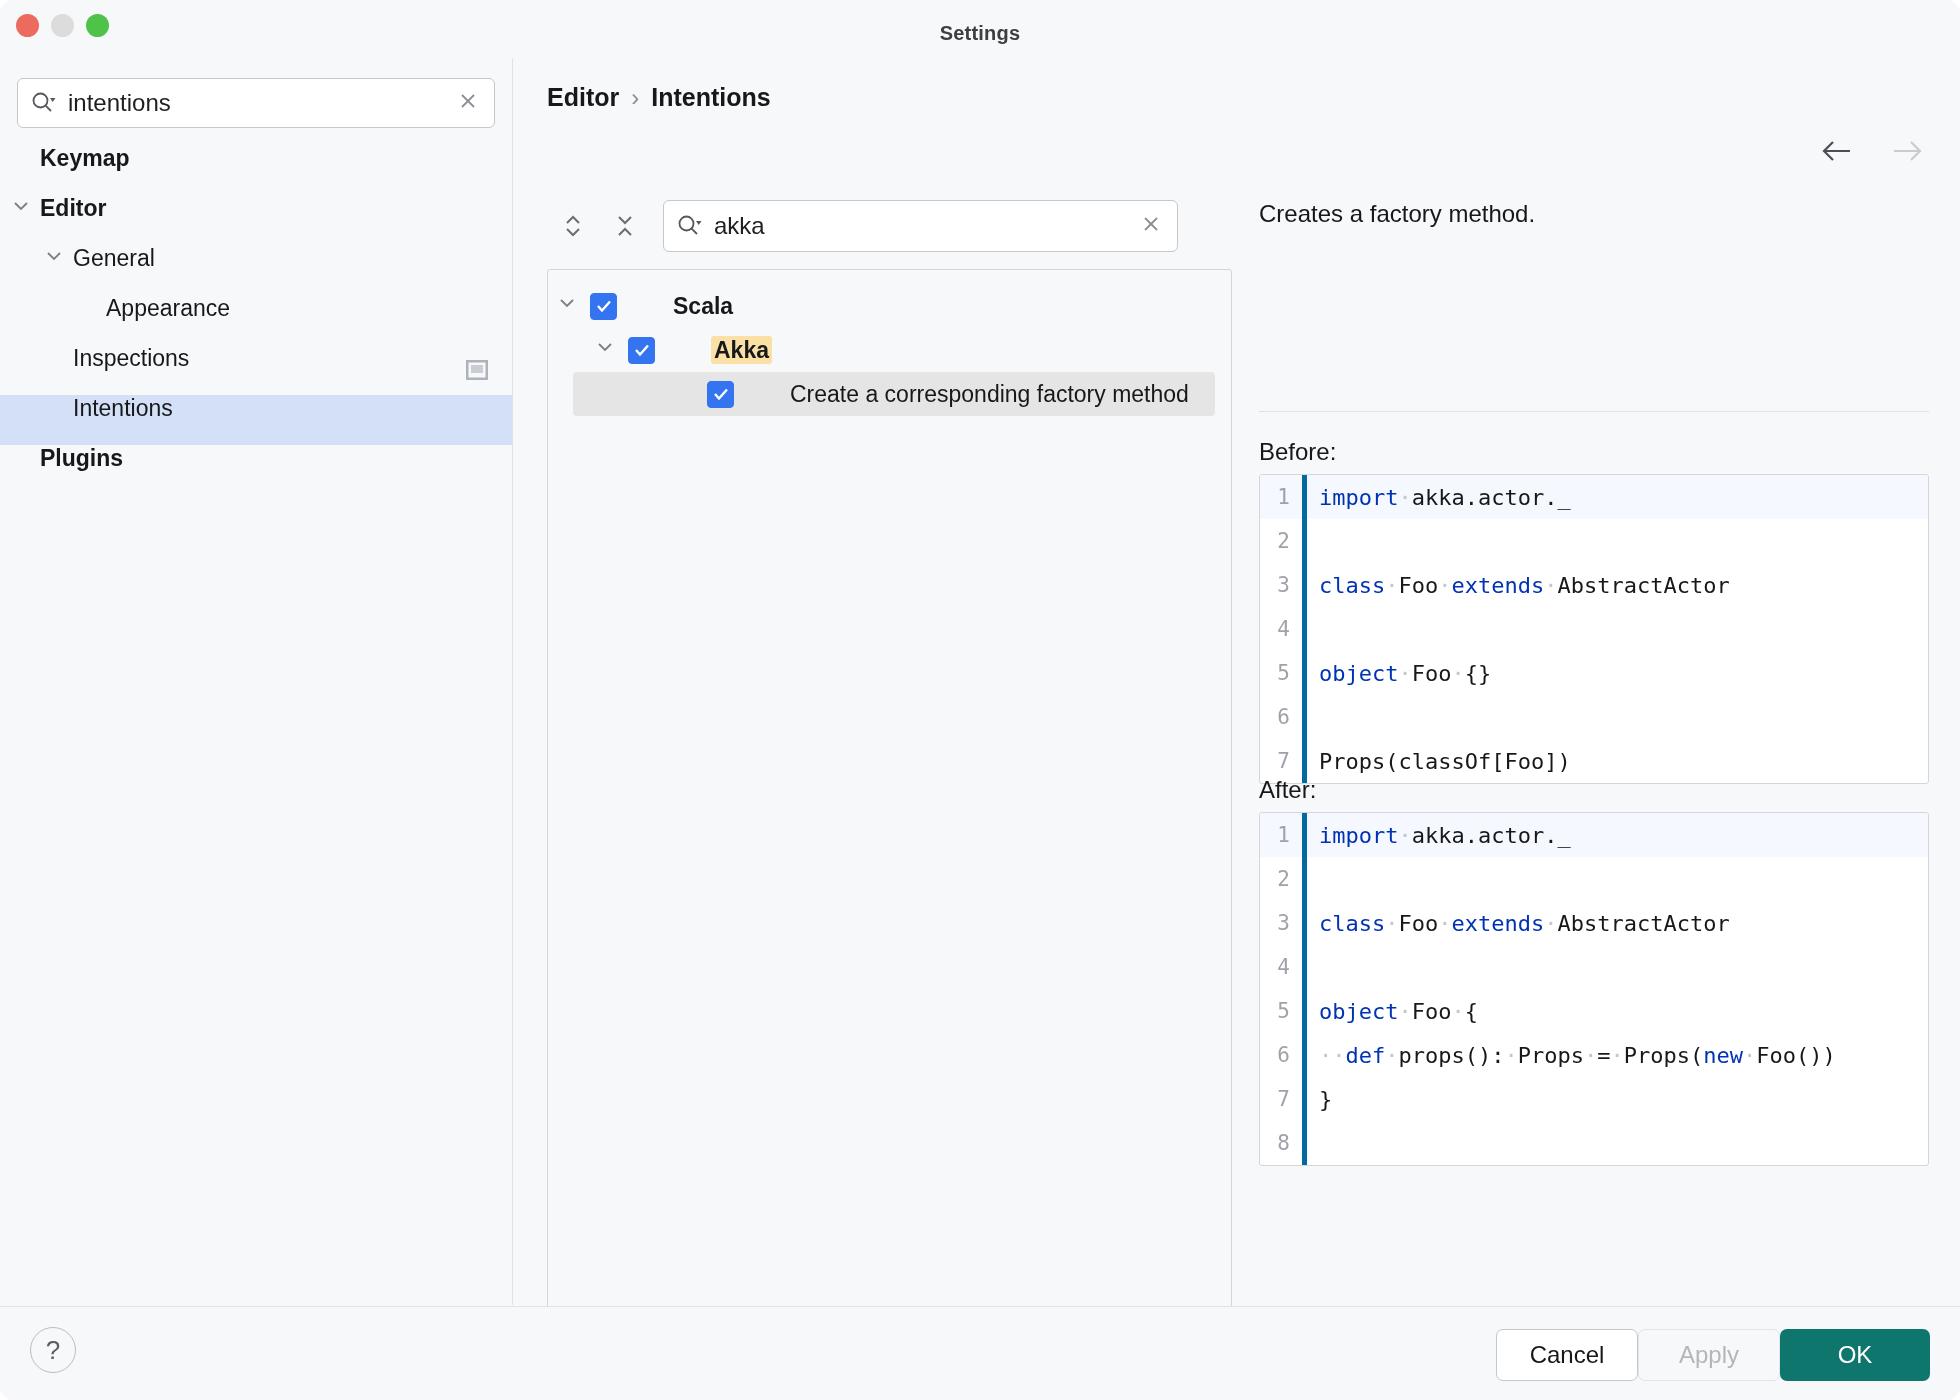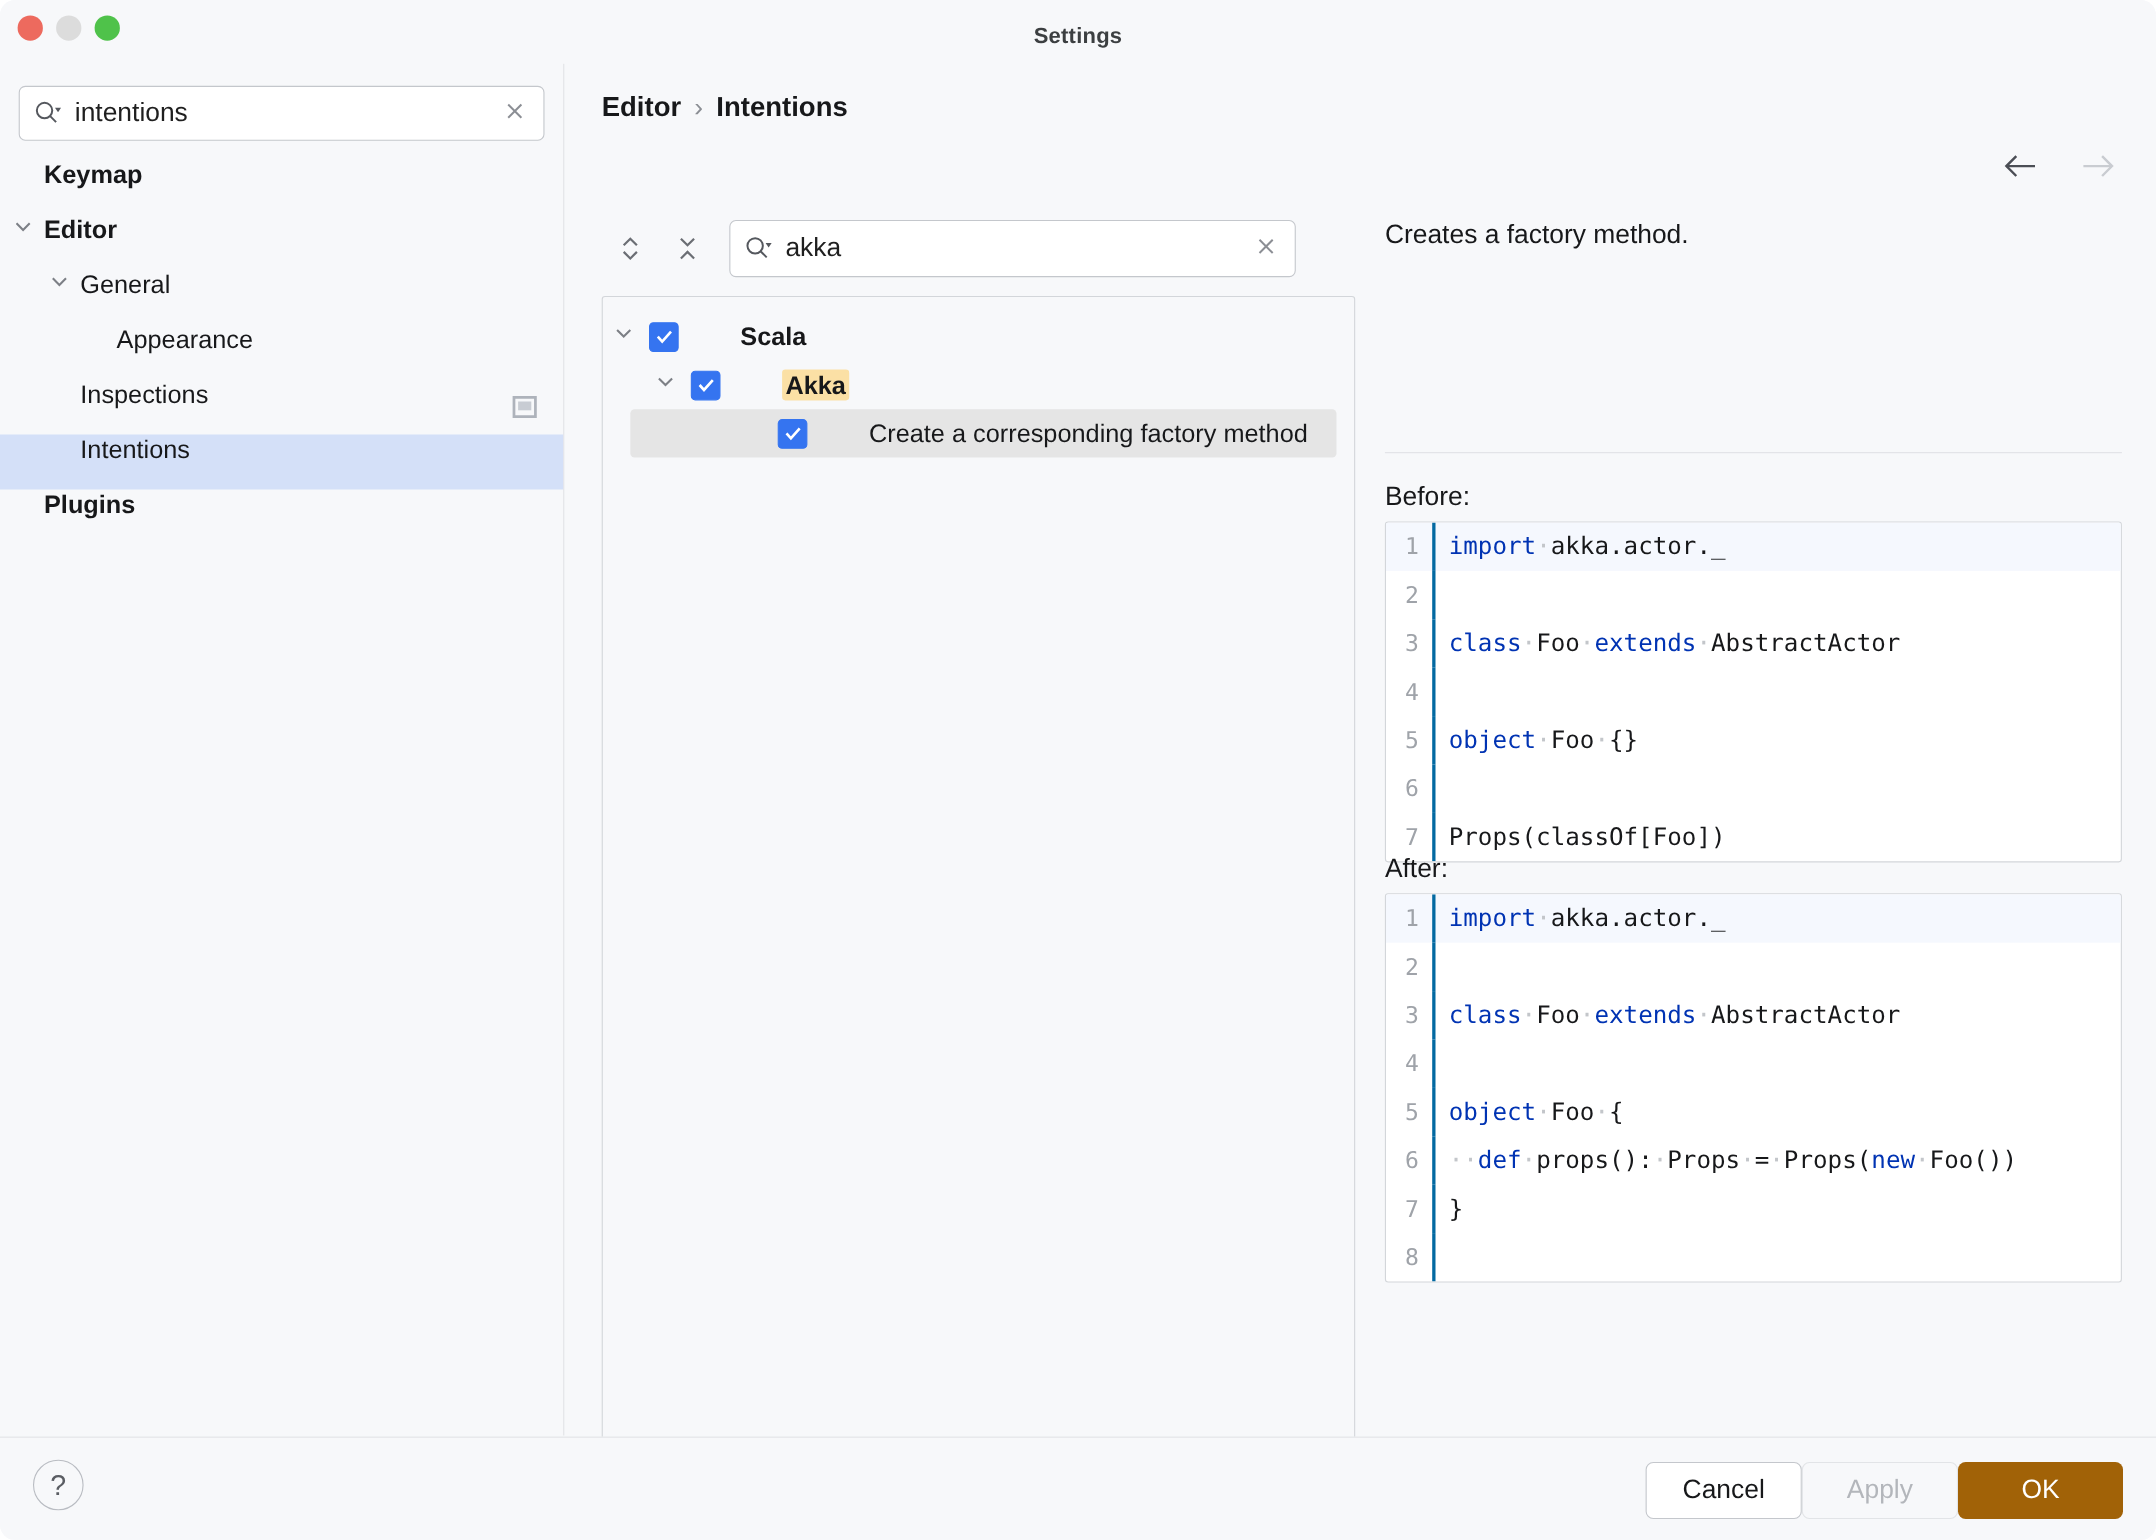--- a/index.html
+++ b/index.html
@@ -157,21 +157,21 @@
   }
   .cline { display: flex; height: 44px; align-items: center; }
   .cline.caret { background: #f5f8fe; }
   .gutter {
     width: 42px; min-width: 42px; text-align: right;
     color: #9fa3a9; padding-right: 12px;
     font-size: 21px;
   }
   .cbody {
     flex: 1; padding-left: 12px;
-    border-left: 3px solid #0369a1;
+    border-left: 5px solid #0369a1;
     height: 44px; display: flex; align-items: center;
     color: #17181a; white-space: pre; text-align: right;
   }
   .kw  { color: #0033b3; }
   .ws  { color: #c3c6ca; }
 
   
   .footer {
     position: absolute; left: 0; top: 1306px;
     width: 1960px; height: 94px;
@@ -190,21 +190,21 @@
     display: flex; align-items: center;
   }
   .btn {
     height: 52px; min-width: 142px;
     border-radius: 7px;
     display: flex; align-items: center; justify-content: center;
     font-size: 24px;
   }
   .btn.secondary { background: #fff; border: 1px solid #c4c7cc; color: #17181a; }
   .btn.disabled  { background: #f7f8fa; border: 1px solid #e2e4e7; color: #b3b6bb; }
-  .btn.primary   { background: #a16207; color: #ffffff; min-width: 150px; }
+  .btn.primary   { background: #0f766e; color: #ffffff; min-width: 150px; }
 </style>
 </head>
 <body>
 
 <div class="window">
 
   <div class="titlebar">
     <div class="traffic">
       <div class="dot red"></div>
       <div class="dot yellow"></div>

